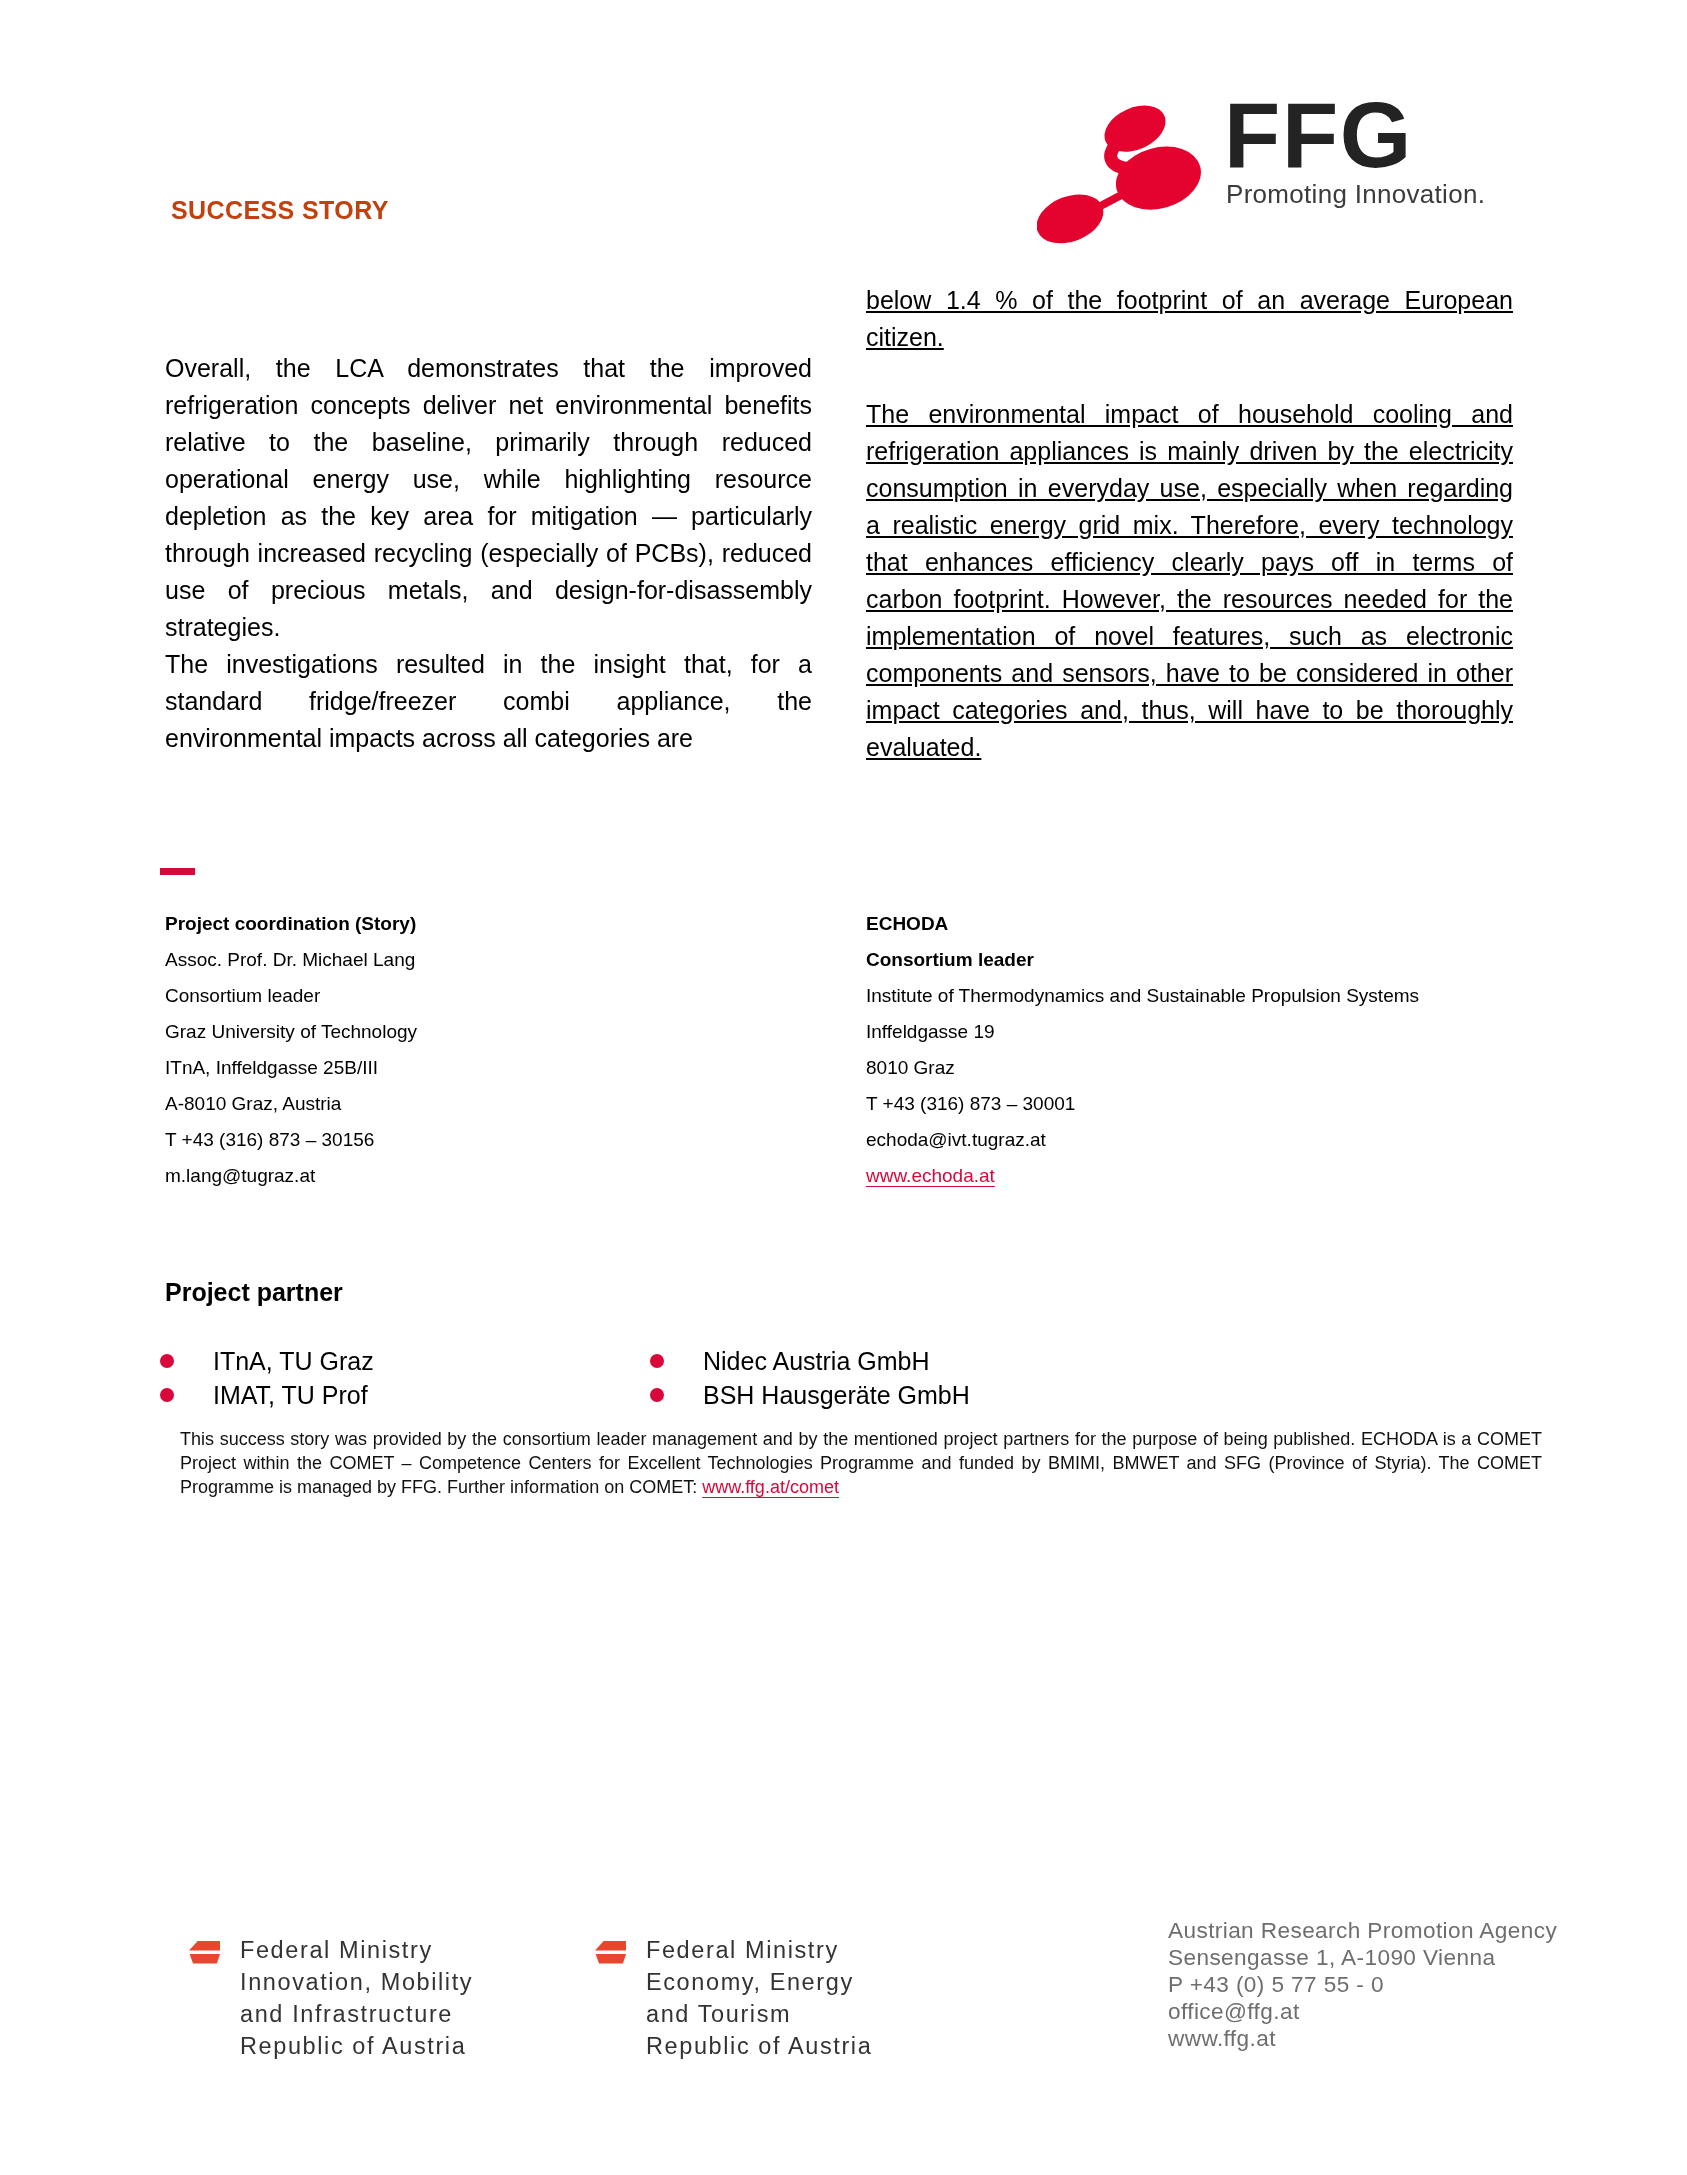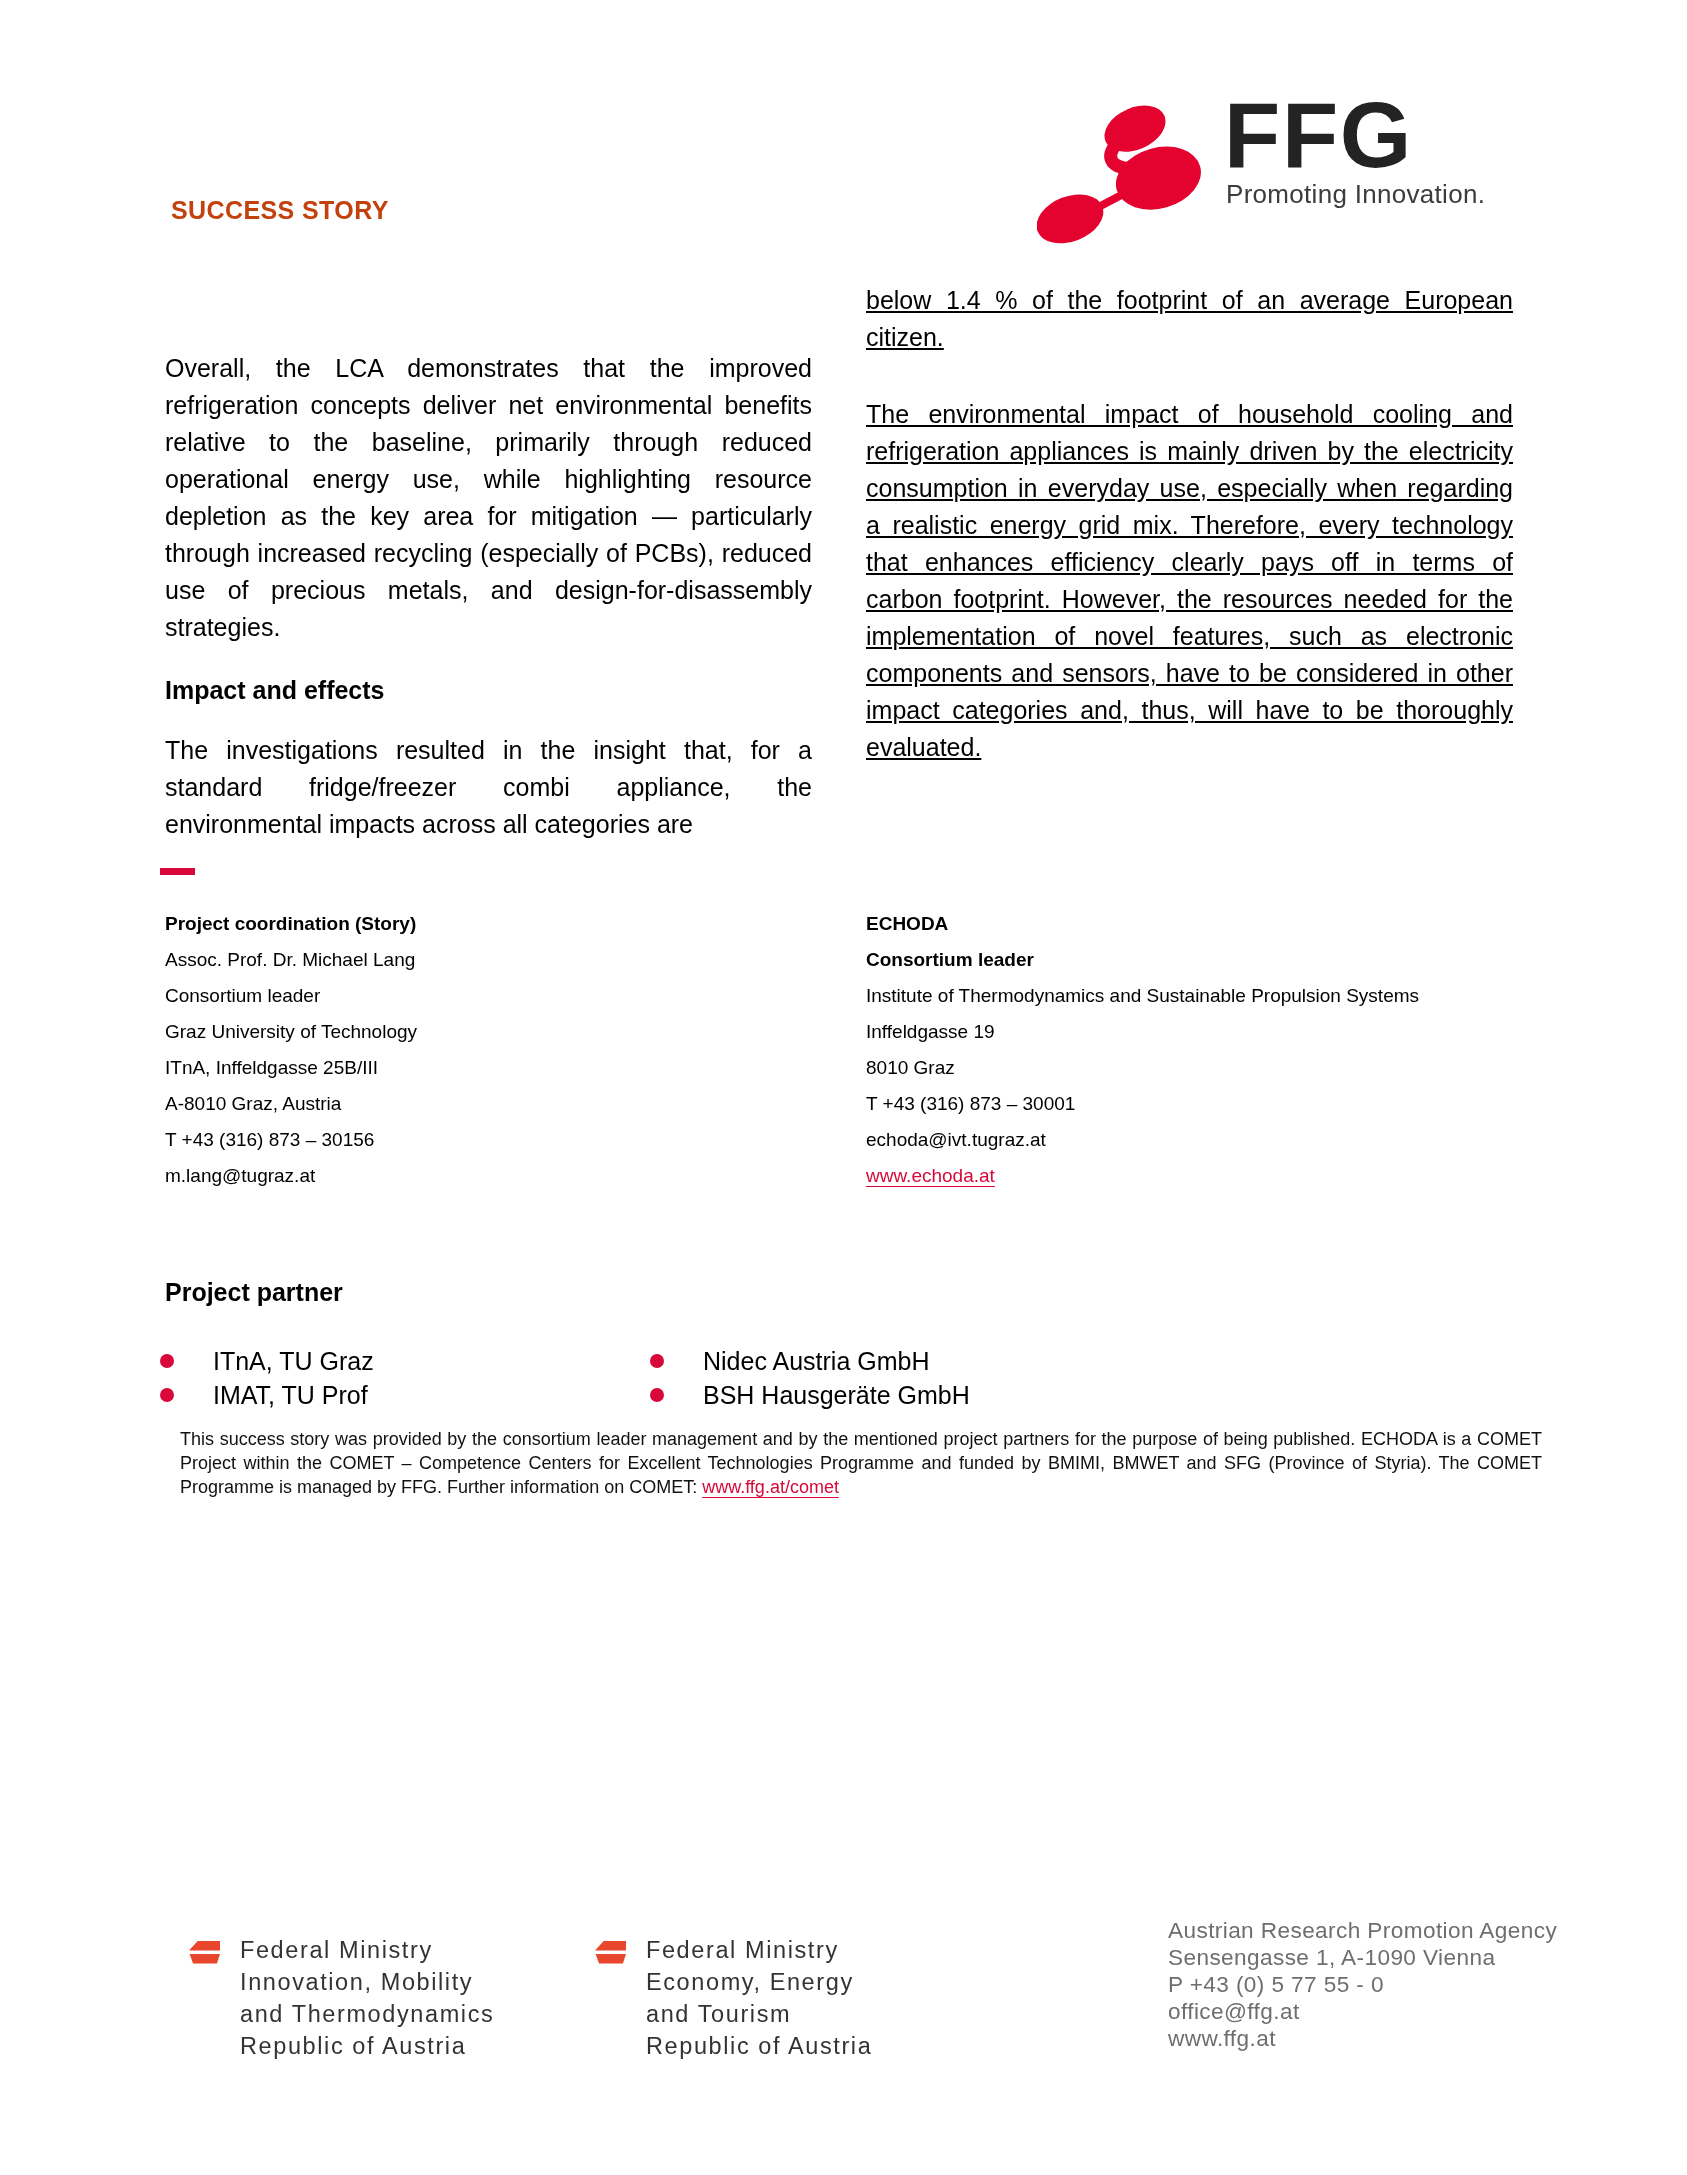--- a/index.html
+++ b/index.html
@@ -90,21 +90,20 @@
         <path d="M 96 40 C 78 57, 83 70, 104 73" stroke-width="15"></path>
         <path d="M 64 121 L 100 102" stroke-width="9"></path>
       </g>
     </svg>
     <div class="ffg-name">FFG</div>
     <div class="ffg-tagline">Promoting Innovation.</div>
   </div>
 
   <div class="col col-left">
     <p class="body-p">Overall, the LCA demonstrates that the improved refrigeration concepts deliver net environmental benefits relative to the baseline, primarily through reduced operational energy use, while highlighting resource depletion as the key area for mitigation — particularly through increased recycling (especially of PCBs), reduced use of precious metals, and design-for-disassembly strategies.</p>
-    <h3 class="body-h">Impact and effects</h3>
     <p class="body-p">The investigations resulted in the insight that, for a standard fridge/freezer combi appliance, the environmental impacts across all categories are</p>
   </div>
 
   <div class="col col-right">
     <p class="body-p">below 1.4 % of the footprint of an average European citizen.</p>
     <p class="body-p mt">The environmental impact of household cooling and refrigeration appliances is mainly driven by the electricity consumption in everyday use, especially when regarding a realistic energy grid mix. Therefore, every technology that enhances efficiency clearly pays  off in terms of carbon footprint. However, the resources needed for the implementation of novel features, such as electronic components and sensors, have to be considered in other impact categories and, thus, will have to be thoroughly evaluated.</p>
   </div>
 
   <div class="red-dash"></div>
 
@@ -155,21 +154,21 @@
   </p>
 
   <div class="ministry ministry-1">
     <div class="flag-icon">
       <div class="flag-bar top"></div>
       <div class="flag-bar bottom"></div>
     </div>
     <div class="ministry-text">
       <div>Federal Ministry</div>
       <div>Innovation, Mobility</div>
-      <div>and Thermodynamics</div>
+      <div>and Infrastructure</div>
       <div>Republic of Austria</div>
     </div>
   </div>
 
   <div class="ministry ministry-2">
     <div class="flag-icon">
       <div class="flag-bar top"></div>
       <div class="flag-bar bottom"></div>
     </div>
     <div class="ministry-text">

